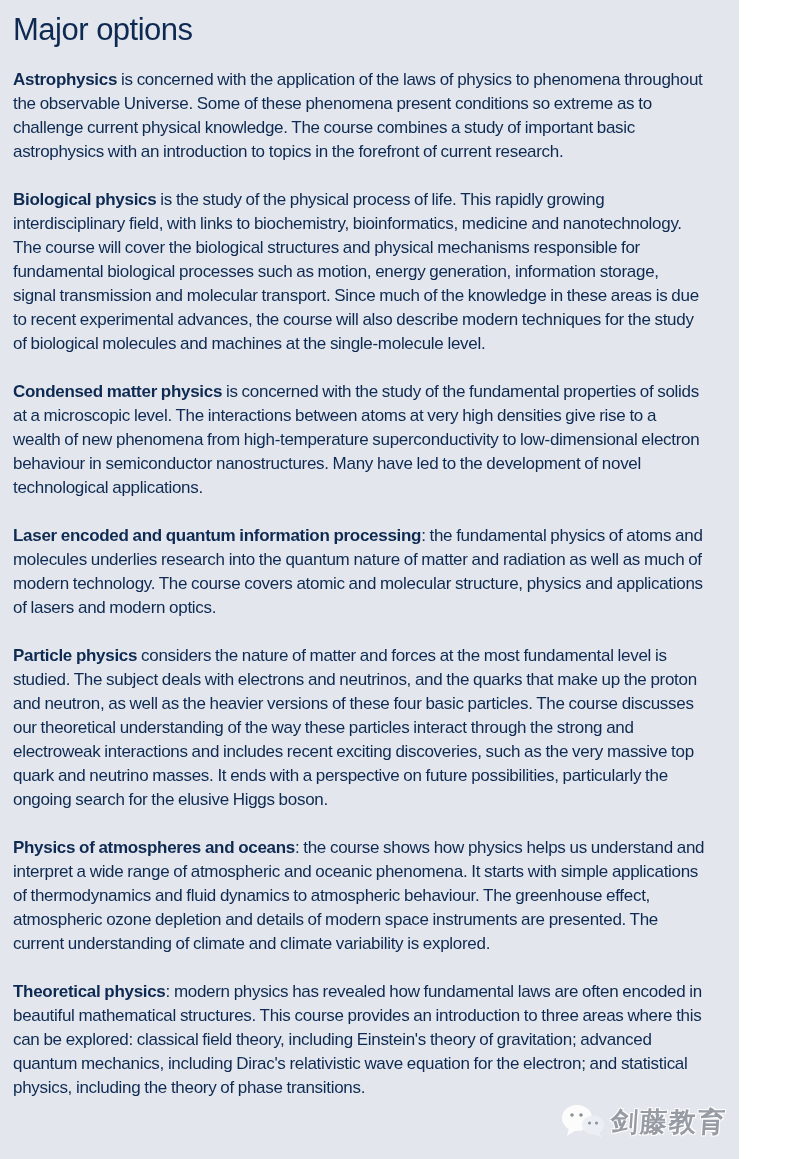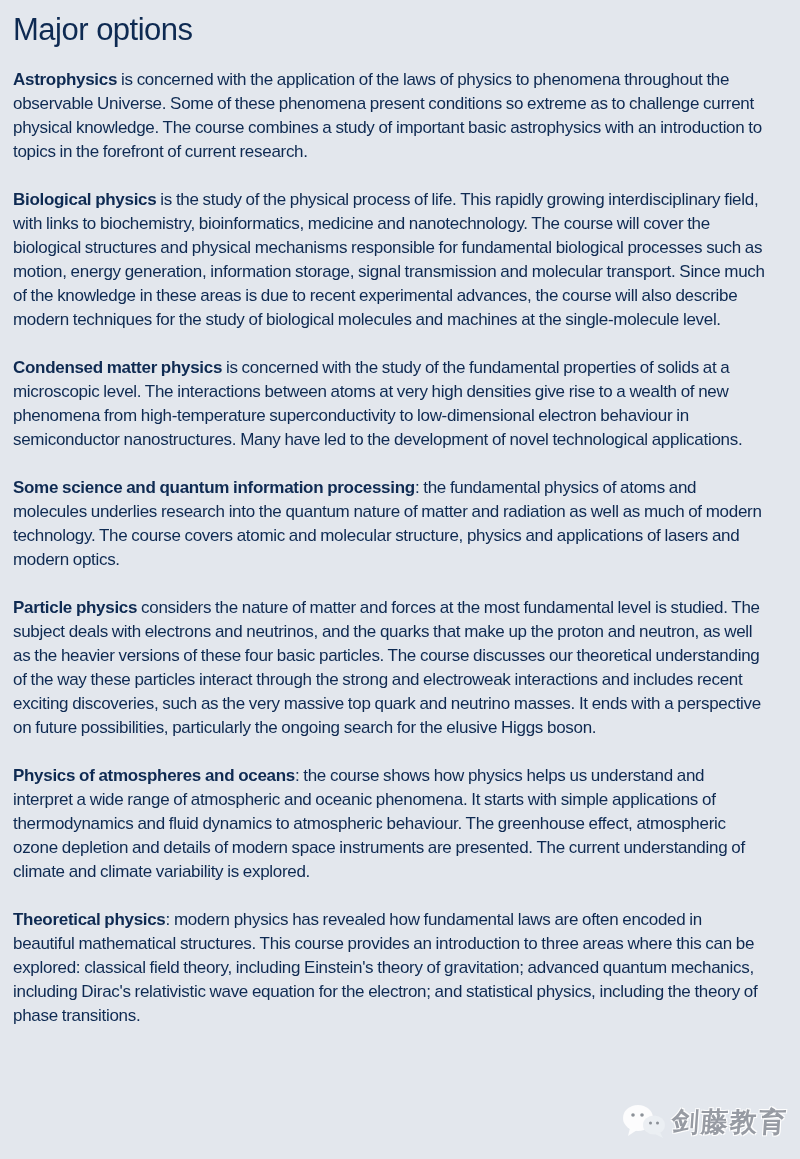--- a/index.html
+++ b/index.html
@@ -2,21 +2,21 @@
 <html><head>
 <meta charset="utf-8">
 <style>
   html, body {
     margin: 0;
     padding: 0;
     background: #ffffff;
   }
   .page {
     position: relative;
-    width: 800px;
+    width: 739px;
     height: 1159px;
     box-sizing: border-box;
     background: #e3e7ed;
     color: #0e2a52;
     font-family: "Liberation Sans", sans-serif;
     padding: 8px 22px 0 13px;
     overflow: hidden;
   }
   .page-title {
     font-size: 31px;
@@ -68,21 +68,21 @@
 <div class="page">
 
   <h1 class="page-title">Major options</h1>
 
   <p class="course-paragraph"><b class="course-heading">Astrophysics</b><span> is concerned with the application of the laws of physics to phenomena throughout the observable Universe. Some of these phenomena present conditions so extreme as to challenge current physical knowledge. The course combines a study of important basic astrophysics with an introduction to topics in the forefront of current research.</span></p>
 
   <p class="course-paragraph"><b class="course-heading">Biological physics</b><span> is the study of the physical process of life. This rapidly growing interdisciplinary field, with links to biochemistry, bioinformatics, medicine and nanotechnology. The course will cover the biological structures and physical mechanisms responsible for fundamental biological processes such as motion, energy generation, information storage, signal transmission and molecular transport. Since much of the knowledge in these areas is due to recent experimental advances, the course will also describe modern techniques for the study of biological molecules and machines at the single-molecule level.</span></p>
 
   <p class="course-paragraph"><b class="course-heading">Condensed matter physics</b><span> is concerned with the study of the fundamental properties of solids at a microscopic level. The interactions between atoms at very high densities give rise to a wealth of new phenomena from high-temperature superconductivity to low-dimensional electron behaviour in semiconductor nanostructures. Many have led to the development of novel technological applications.</span></p>
 
-  <p class="course-paragraph"><b class="course-heading">Some science and quantum information processing</b><span>: the fundamental physics of atoms and molecules underlies research into the quantum nature of matter and radiation as well as much of modern technology. The course covers atomic and molecular structure, physics and applications of lasers and modern optics.</span></p>
+  <p class="course-paragraph"><b class="course-heading">Laser encoded and quantum information processing</b><span>: the fundamental physics of atoms and molecules underlies research into the quantum nature of matter and radiation as well as much of modern technology. The course covers atomic and molecular structure, physics and applications of lasers and modern optics.</span></p>
 
   <p class="course-paragraph"><b class="course-heading">Particle physics</b><span> considers the nature of matter and forces at the most fundamental level is studied. The subject deals with electrons and neutrinos, and the quarks that make up the proton and neutron, as well as the heavier versions of these four basic particles. The course discusses our theoretical understanding of the way these particles interact through the strong and electroweak interactions and includes recent exciting discoveries, such as the very massive top quark and neutrino masses. It ends with a perspective on future possibilities, particularly the ongoing search for the elusive Higgs boson.</span></p>
 
   <p class="course-paragraph"><b class="course-heading">Physics of atmospheres and oceans</b><span>: the course shows how physics helps us understand and interpret a wide range of atmospheric and oceanic phenomena. It starts with simple applications of thermodynamics and fluid dynamics to atmospheric behaviour. The greenhouse effect, atmospheric ozone depletion and details of modern space instruments are presented. The current understanding of climate and climate variability is explored.</span></p>
 
   <p class="course-paragraph"><b class="course-heading">Theoretical physics</b><span>: modern physics has revealed how fundamental laws are often encoded in beautiful mathematical structures. This course provides an introduction to three areas where this can be explored: classical field theory, including Einstein's theory of gravitation; advanced quantum mechanics, including Dirac's relativistic wave equation for the electron; and statistical physics, including the theory of phase transitions.</span></p>
 
   <div class="watermark">
     <svg class="wechat-icon" viewBox="0 0 44 38" xmlns="http://www.w3.org/2000/svg">
 

